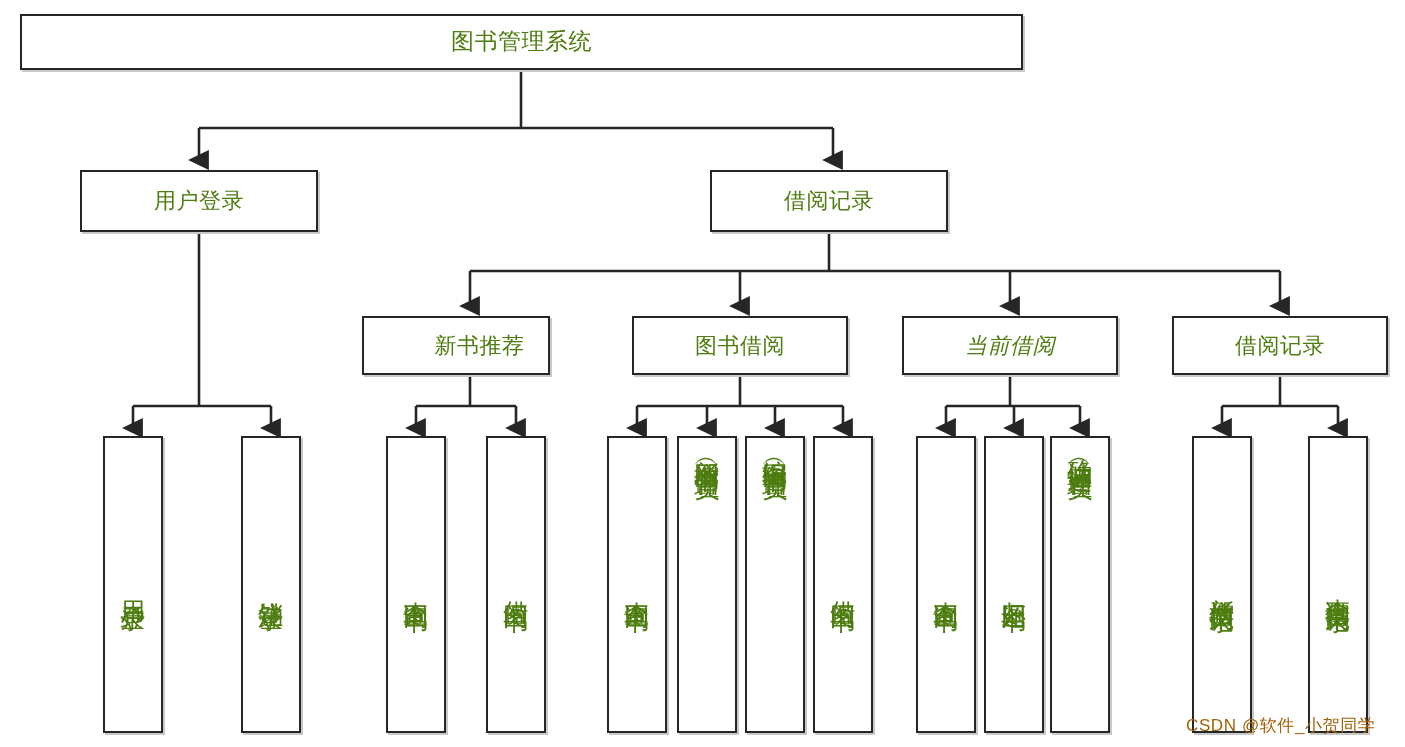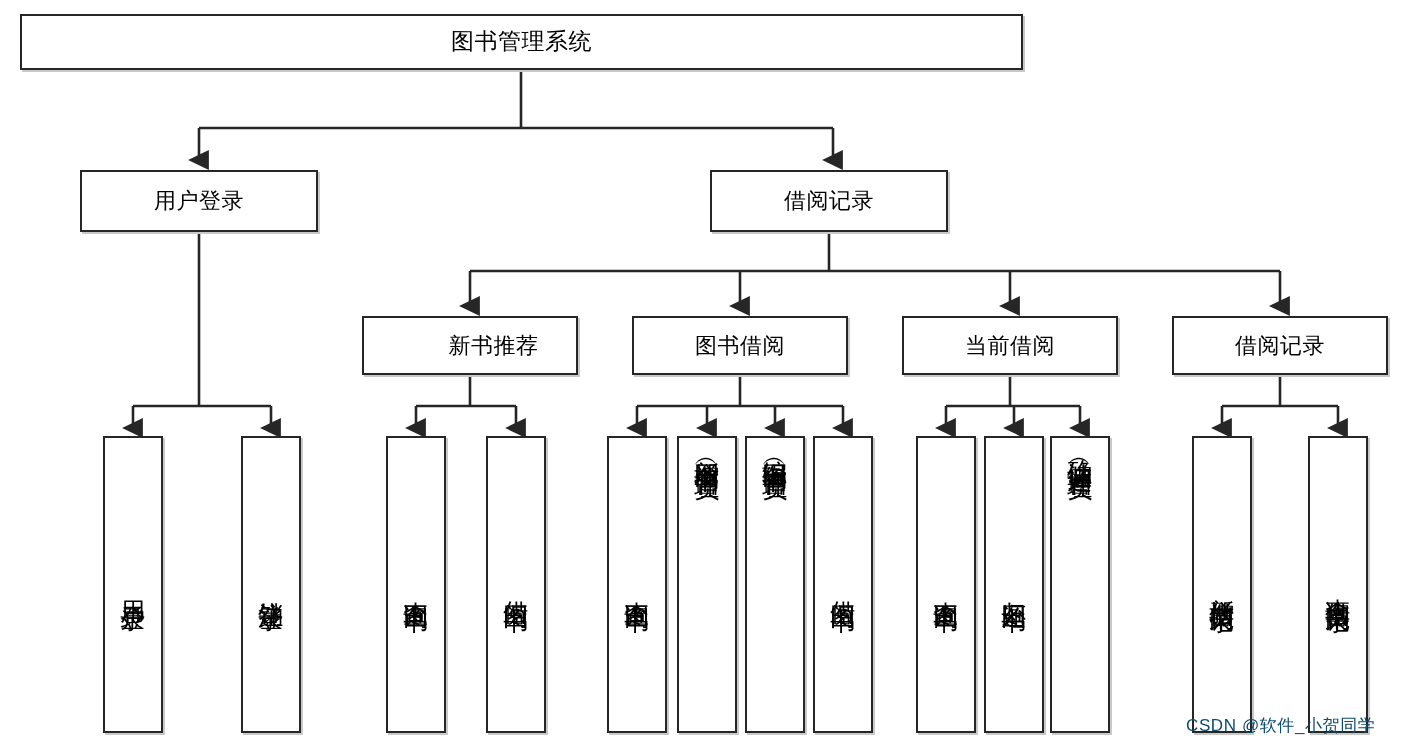--- a/index.html
+++ b/index.html
@@ -27,21 +27,21 @@
   }
   .node {
     position: absolute;
     box-sizing: border-box;
     background: #ffffff;
     border: 2.5px solid #262626;
     box-shadow: 2px 2px 0 0 #c9c9c9;
     display: flex;
     align-items: center;
     justify-content: center;
-    color: #000000;
+    color: #4d7c0f;
   }
   .node .label {
     display: block;
     text-align: center;
     line-height: 1.18;
     letter-spacing: 0.5px;
     white-space: nowrap;
   }
   .node.horizontal .label {
     font-size: 22px;
@@ -62,21 +62,21 @@
     letter-spacing: 2.5px;
     white-space: nowrap;
     margin: 0 auto;
   }
   .node.vertical.centered {
     align-items: center;
   }
   .watermark {
     position: absolute;
     font-size: 17px;
-    color: #0c4a6e;
+    color: #a16207;
     letter-spacing: 0.6px;
     white-space: nowrap;
     user-select: none;
   }
 </style>
 </head>
 <body>
 
 <div id="diagram-root">
 
@@ -134,27 +134,27 @@
     <span class="label">图书管理系统</span>
   </div>
 
   <div class="node horizontal" style="left: 80px; top: 170px; width: 238px; height: 62px;">
     <span class="label">用户登录</span>
   </div>
   <div class="node horizontal" style="left: 710px; top: 170px; width: 238px; height: 62px;">
     <span class="label">借阅记录</span>
   </div>
 
-  <div class="node horizontal" style="left: 362px; top: 316px; width: 216px; height: 59px; padding-left: 47px;">
+  <div class="node horizontal" style="left: 362px; top: 316px; width: 188px; height: 59px; padding-left: 47px;">
     <span class="label">新书推荐</span>
   </div>
   <div class="node horizontal" style="left: 632px; top: 316px; width: 216px; height: 59px;">
     <span class="label">图书借阅</span>
   </div>
-  <div class="node horizontal" style="left: 902px; top: 316px; width: 216px; height: 59px;">
+  <div class="node horizontal" style="left: 902px; top: 316px; width: 216px; height: 59px; font-style: italic;">
     <span class="label">当前借阅</span>
   </div>
   <div class="node horizontal" style="left: 1172px; top: 316px; width: 216px; height: 59px; font-family: Liberation Serif, serif;">
     <span class="label">借阅记录</span>
   </div>
 
   <div class="node vertical centered" style="left: 103px; top: 436px; width: 60px; height: 297px;">
     <span class="label">用户登录</span>
   </div>
   <div class="node vertical centered" style="left: 241px; top: 436px; width: 60px; height: 297px;">

